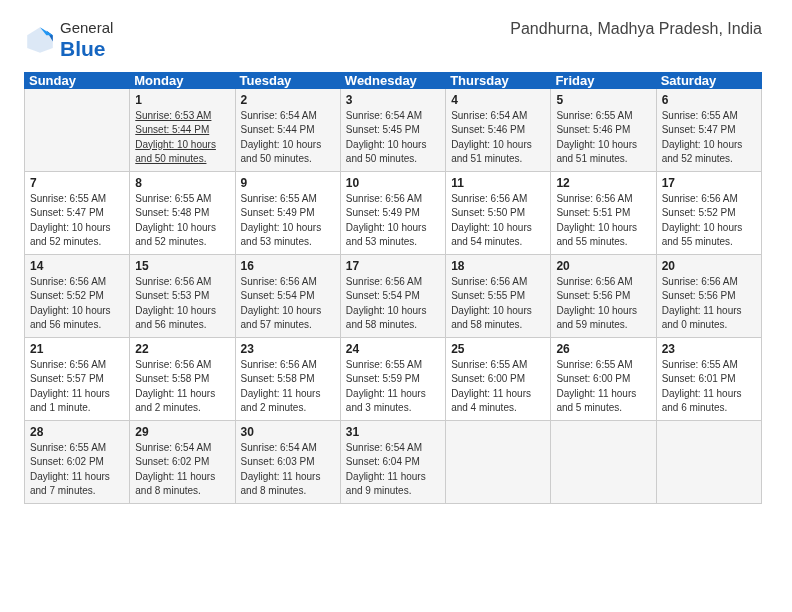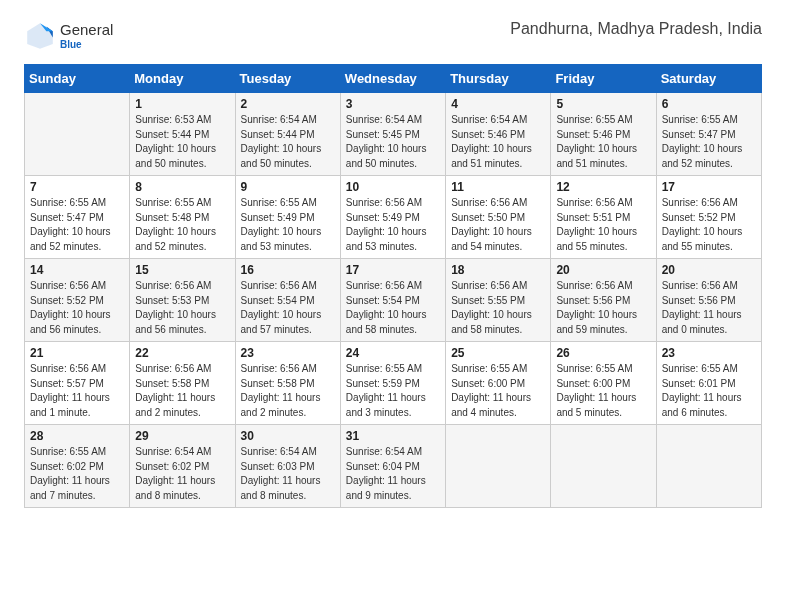--- a/index.html
+++ b/index.html
@@ -29,21 +29,21 @@
       display: flex;
       flex-direction: column;
       line-height: 1.1;
     }
     .logo-general {
       font-size: 15px;
       color: #333;
       font-weight: normal;
     }
     .logo-blue {
-      font-size: 10px;
+      font-size: 21px;
       color: #1565c0;
       font-weight: bold;
     }
     .logo-icon {
       width: 32px;
       height: 32px;
     }
     .title-area {
       text-align: right;
     }
@@ -60,21 +60,21 @@
     .calendar-table {
       width: 100%;
       border-collapse: collapse;
       table-layout: fixed;
     }
     .calendar-table th {
       background-color: #1565c0;
       color: #fff;
       font-size: 13px;
       font-weight: bold;
-      padding: 6px 4px;
+      padding: 0 4px;
       text-align: left;
       border: 1px solid #1565c0;
     }
     .calendar-table td {
       border: 1px solid #ccc;
       vertical-align: top;
       padding: 4px 5px;
       font-size: 10.5px;
       color: #222;
       height: 82px;
@@ -131,21 +131,21 @@
         <th>Thursday</th>
         <th>Friday</th>
         <th>Saturday</th>
       </tr>
     </thead>
     <tbody id="calendar-body">
     <tr>
           <td class="empty-cell"></td>
           <td>
             <span class="day-num">1</span>
-            <div class="day-info" style="white-space: pre-line;">Sunrise: 6:53 AM
+            <div class="day-info" style="white-space: pre-line; text-decoration: underline;">Sunrise: 6:53 AM
 Sunset: 5:44 PM
 Daylight: 10 hours
 and 50 minutes.</div>
           </td>
           <td>
             <span class="day-num">2</span>
             <div class="day-info" style="white-space: pre-line;">Sunrise: 6:54 AM
 Sunset: 5:44 PM
 Daylight: 10 hours
 and 50 minutes.</div>

